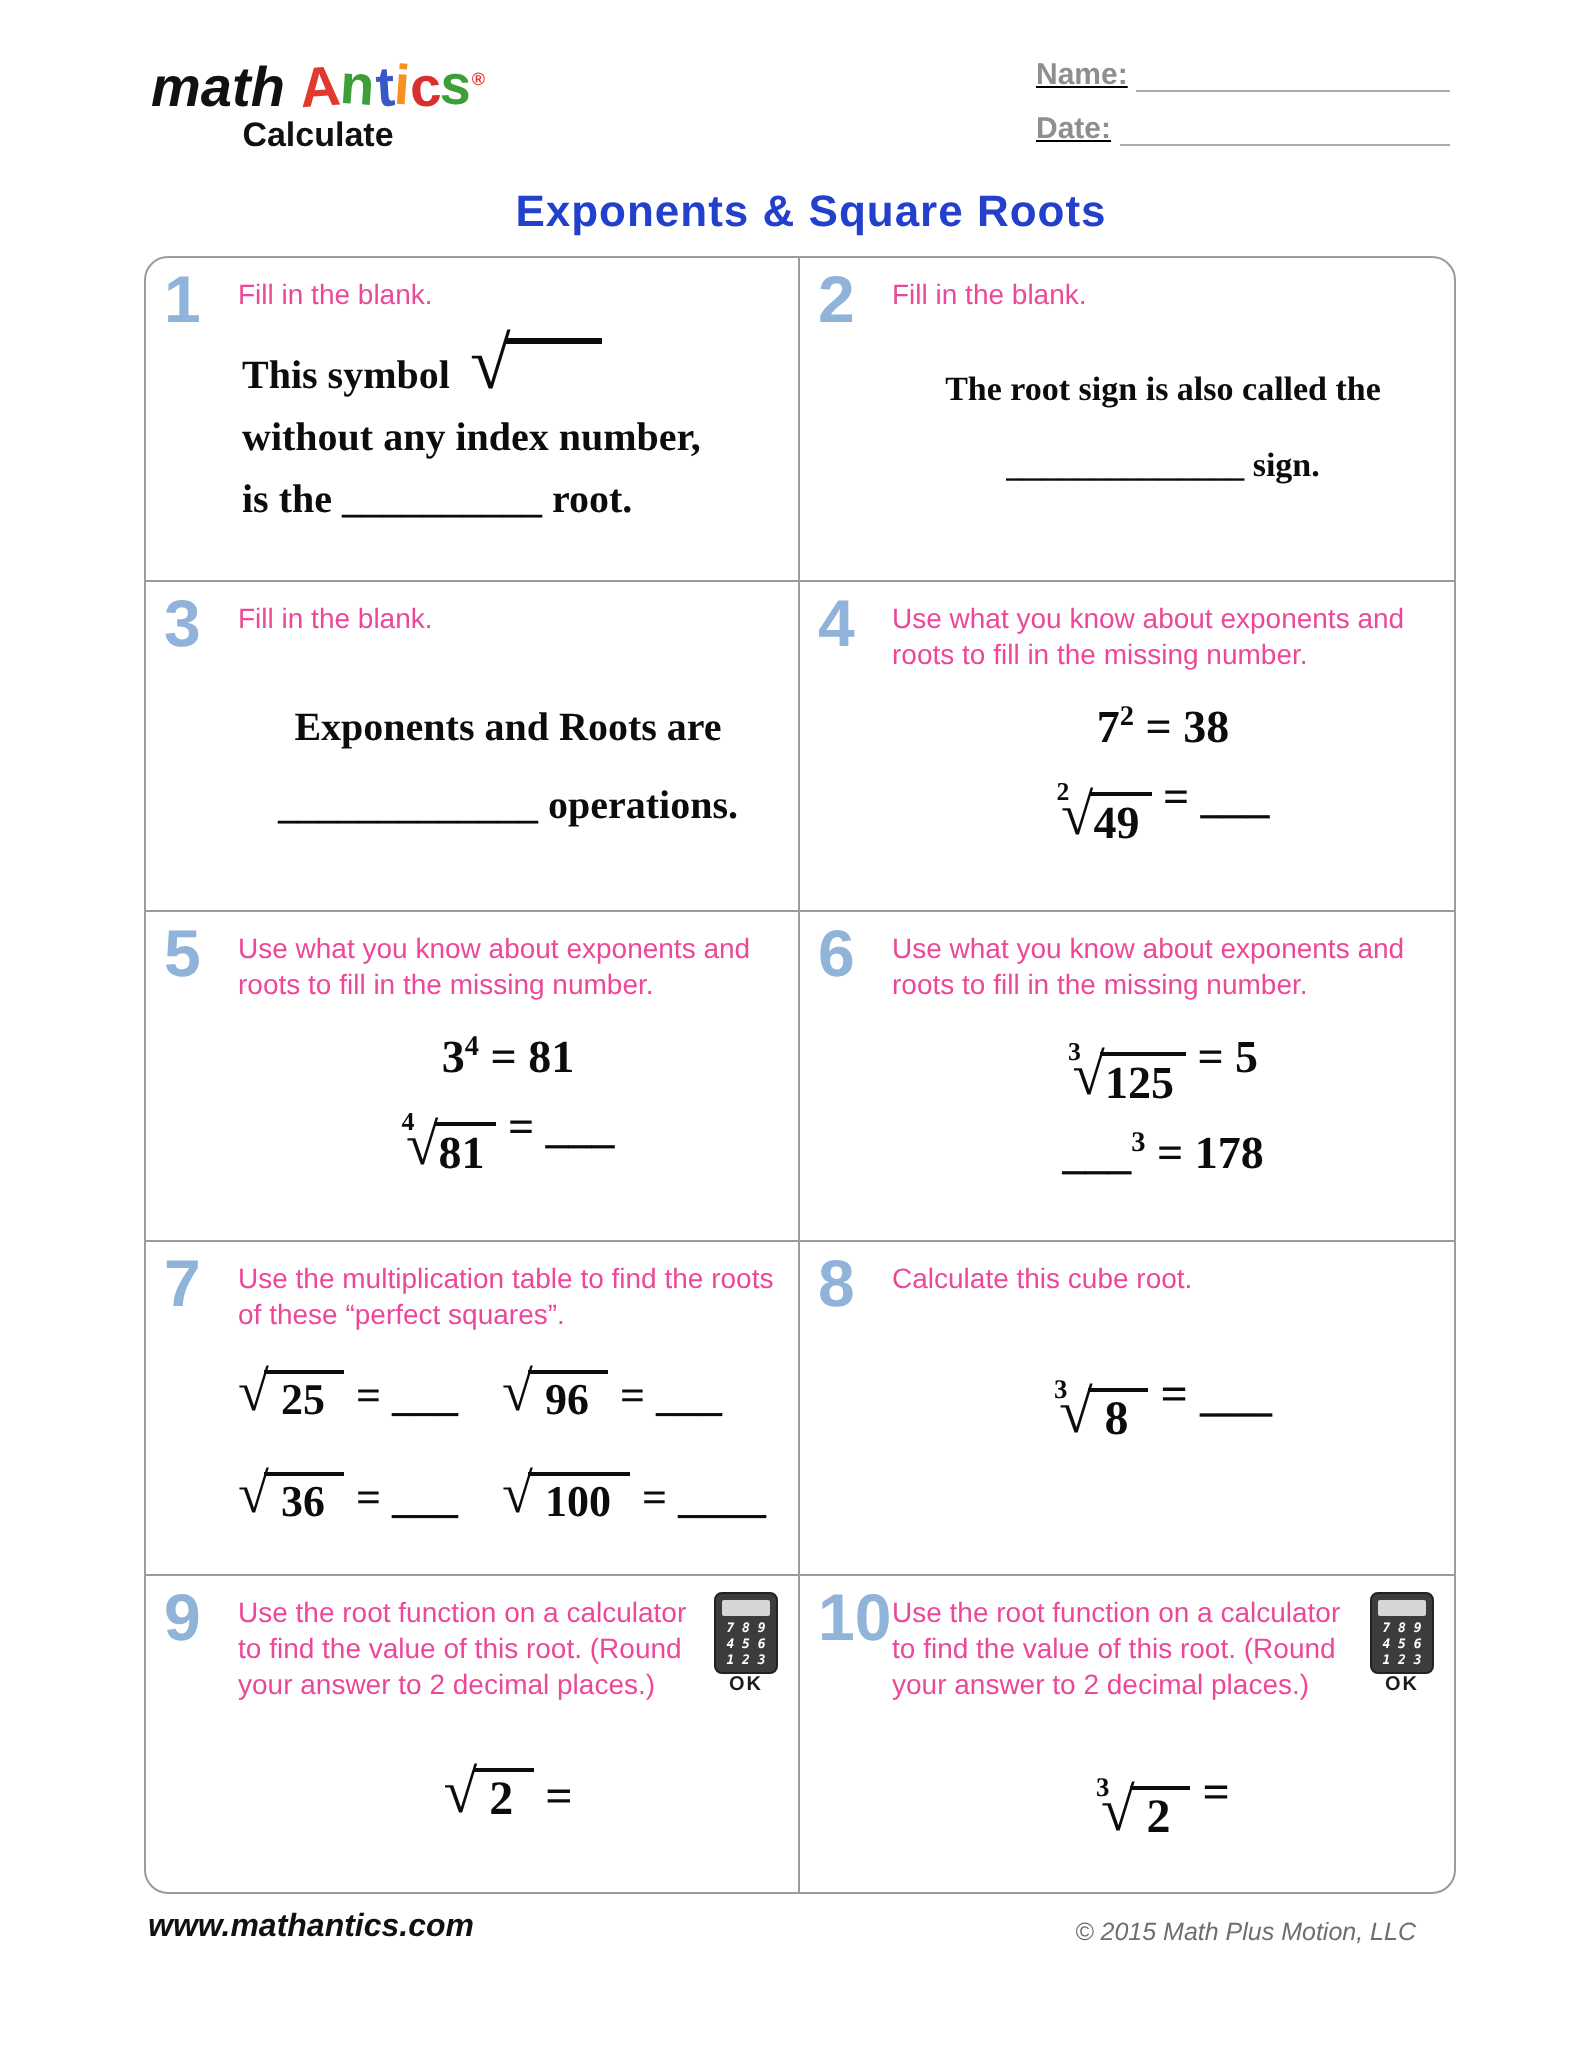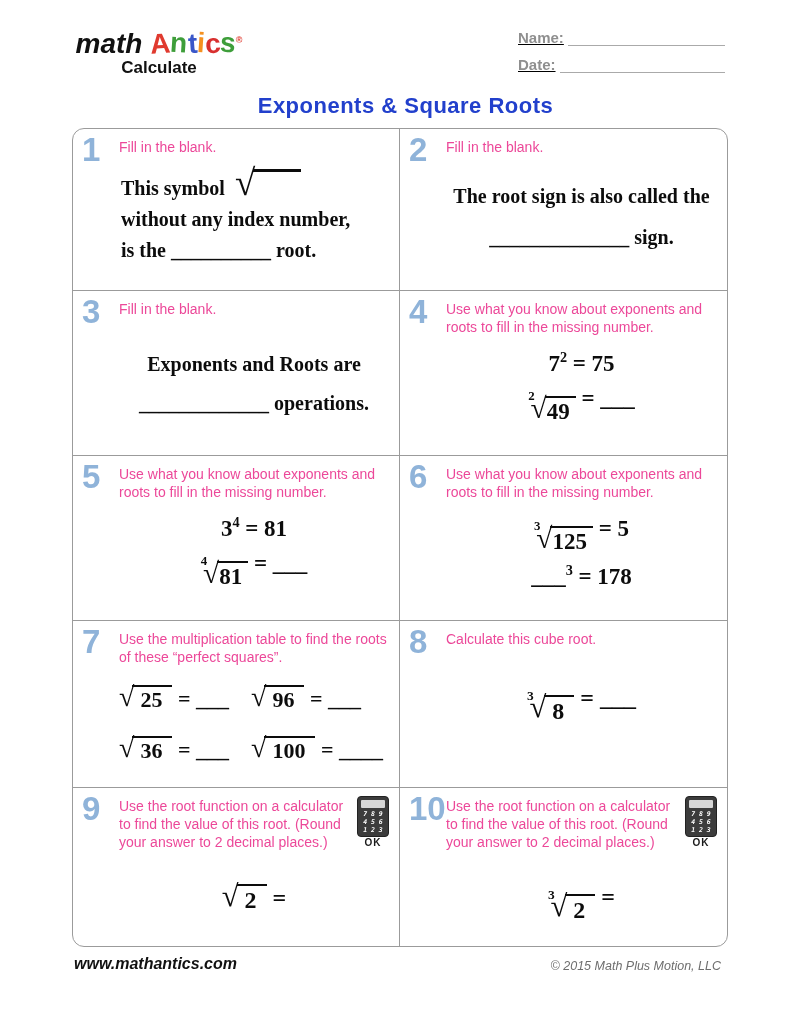--- a/index.html
+++ b/index.html
@@ -46,21 +46,21 @@
     position:absolute; left:9px; top:4px; width:34px;
     font-size:33px; font-weight:bold; line-height:1.05;
     font-family:"Liberation Sans", sans-serif;
   }
   .instr { font-size:14px; color:#ec4899; line-height:1.28; }
   .cell.has-icon .instr { padding-right:44px; }
 
   
   .math { font-family:"Liberation Serif", serif; font-weight:700; color:#0c0c0c; }
   .c1 .math { margin:12px 0 0 2px; font-size:20px; display:flex; flex-direction:column; gap:8px; align-items:flex-start; }
-  .c2 .math { margin-top:28px; font-size:20px; display:flex; flex-direction:column; gap:18px; align-items:center; }
+  .c2 .math { margin-top:28px; font-size:17px; display:flex; flex-direction:column; gap:18px; align-items:center; }
   .c3 .math { margin-top:34px; font-size:20px; display:flex; flex-direction:column; gap:16px; align-items:center; }
   .c4 .math, .c5 .math, .c6 .math { margin-top:14px; font-size:23px; display:flex; flex-direction:column; gap:9px; align-items:center; }
   .c7 .math { margin:18px 6px 0 0; font-size:22px; display:grid; grid-template-columns:1fr 1fr; row-gap:24px; }
   .c8 .math { margin-top:36px; font-size:24px; text-align:center; }
   .c9 .math, .c10 .math { margin-top:32px; font-size:24px; text-align:center; }
 
   .mline { white-space:nowrap; }
   sup.exp { font-size:0.62em; vertical-align:super; line-height:0; }
 
   
@@ -74,21 +74,21 @@
 
   
   .calc { position:absolute; right:9px; top:8px; width:34px; text-align:center; }
   .calc-body { width:32px; margin:0 auto; background:#3c3c3c; border:1px solid #222; border-radius:4px; padding:3px 2px 2px; }
   .calc-screen { height:8px; background:#d6d6d6; border-radius:1px; margin:0 1px 2px; }
   .calc-keys { color:#ffffff; font-family:"DejaVu Sans Mono", monospace; font-size:6.5px; line-height:1.25; font-weight:bold; white-space:pre;font-style:italic; }
   .calc-ok { font-size:10px; font-weight:bold; color:#1a1a1a; letter-spacing:1px; margin-top:0px; }
 
   
   .footer-site { position:absolute; left:74px; top:955px; font-size:16px; font-weight:bold; font-style:italic; color:#111; }
-  .footer-copy { position:absolute; right:70px; top:959px; font-size:12.5px; font-style:italic; color:#6e6e6e; }
+  .footer-copy { position:absolute; right:83px; top:959px; font-size:12.5px; font-style:italic; color:#6e6e6e; }
 </style>
 </head>
 <body>
 
 <div class="page">
 
   <div class="logo">
     <div class="logo-main"><span class="w1">math</span>
       <span><span class="logo-letter" style="color: rgb(224, 58, 47);">A</span><span class="logo-letter" style="color: rgb(62, 158, 58);">n</span><span class="logo-letter" style="color: rgb(58, 87, 201);">t</span><span class="logo-letter" style="color: rgb(245, 145, 32);">i</span><span class="logo-letter" style="color: rgb(216, 48, 47);">c</span><span class="logo-letter" style="color: rgb(62, 158, 58);">s</span></span><span class="logo-mark" style="color: rgb(224, 58, 47);">®</span>
     </div>
@@ -138,21 +138,21 @@
       <div class="math">
         <span class="mline">Exponents and Roots are</span>
         <span class="mline">_____________ operations.</span>
       </div>
     </div>
 
     <div class="cell c4">
       <div class="pnum" style="color: rgb(143, 179, 217);">4</div>
       <div class="instr">Use what you know about exponents and roots to fill in the missing number.</div>
       <div class="math">
-        <span class="mline"><span>7</span><sup class="exp">2</sup> <span>= 75</span></span>
+        <span class="mline"><span>7</span><sup class="exp">2</sup> <span>= 38</span></span>
         <span class="mline"><span class="rad">
               <sup class="idx">2</sup>
               <span class="rsign">√</span>
               <span class="vinc">49</span>
             </span> <span>= ___</span></span>
       </div>
     </div>
 
     <div class="cell c5">
       <div class="pnum" style="color: rgb(143, 179, 217);">5</div>

